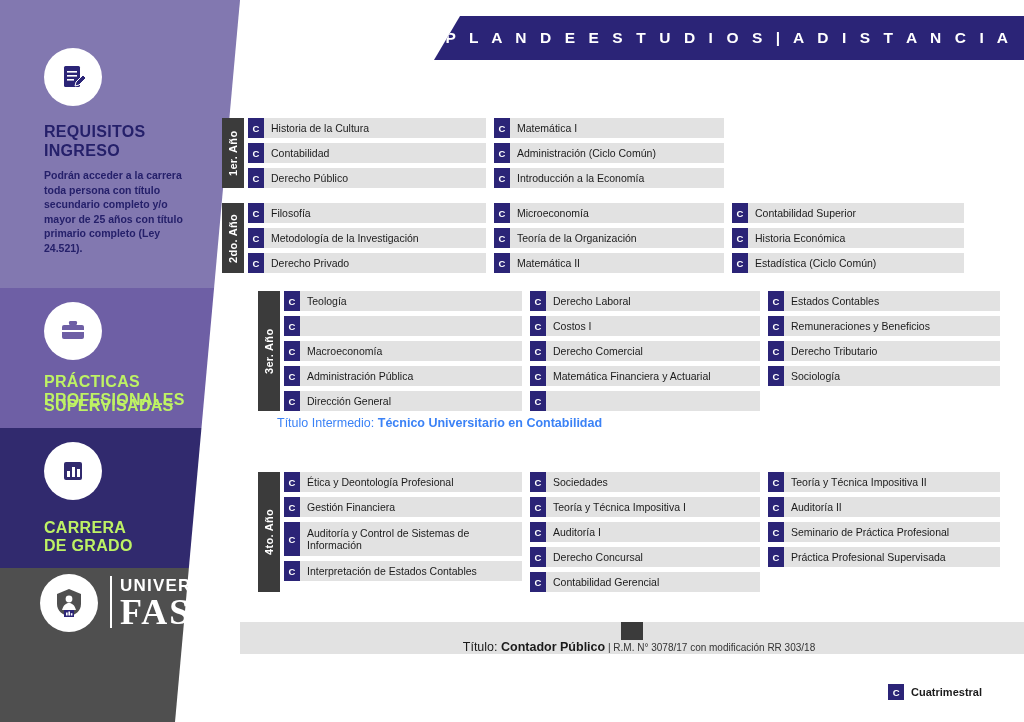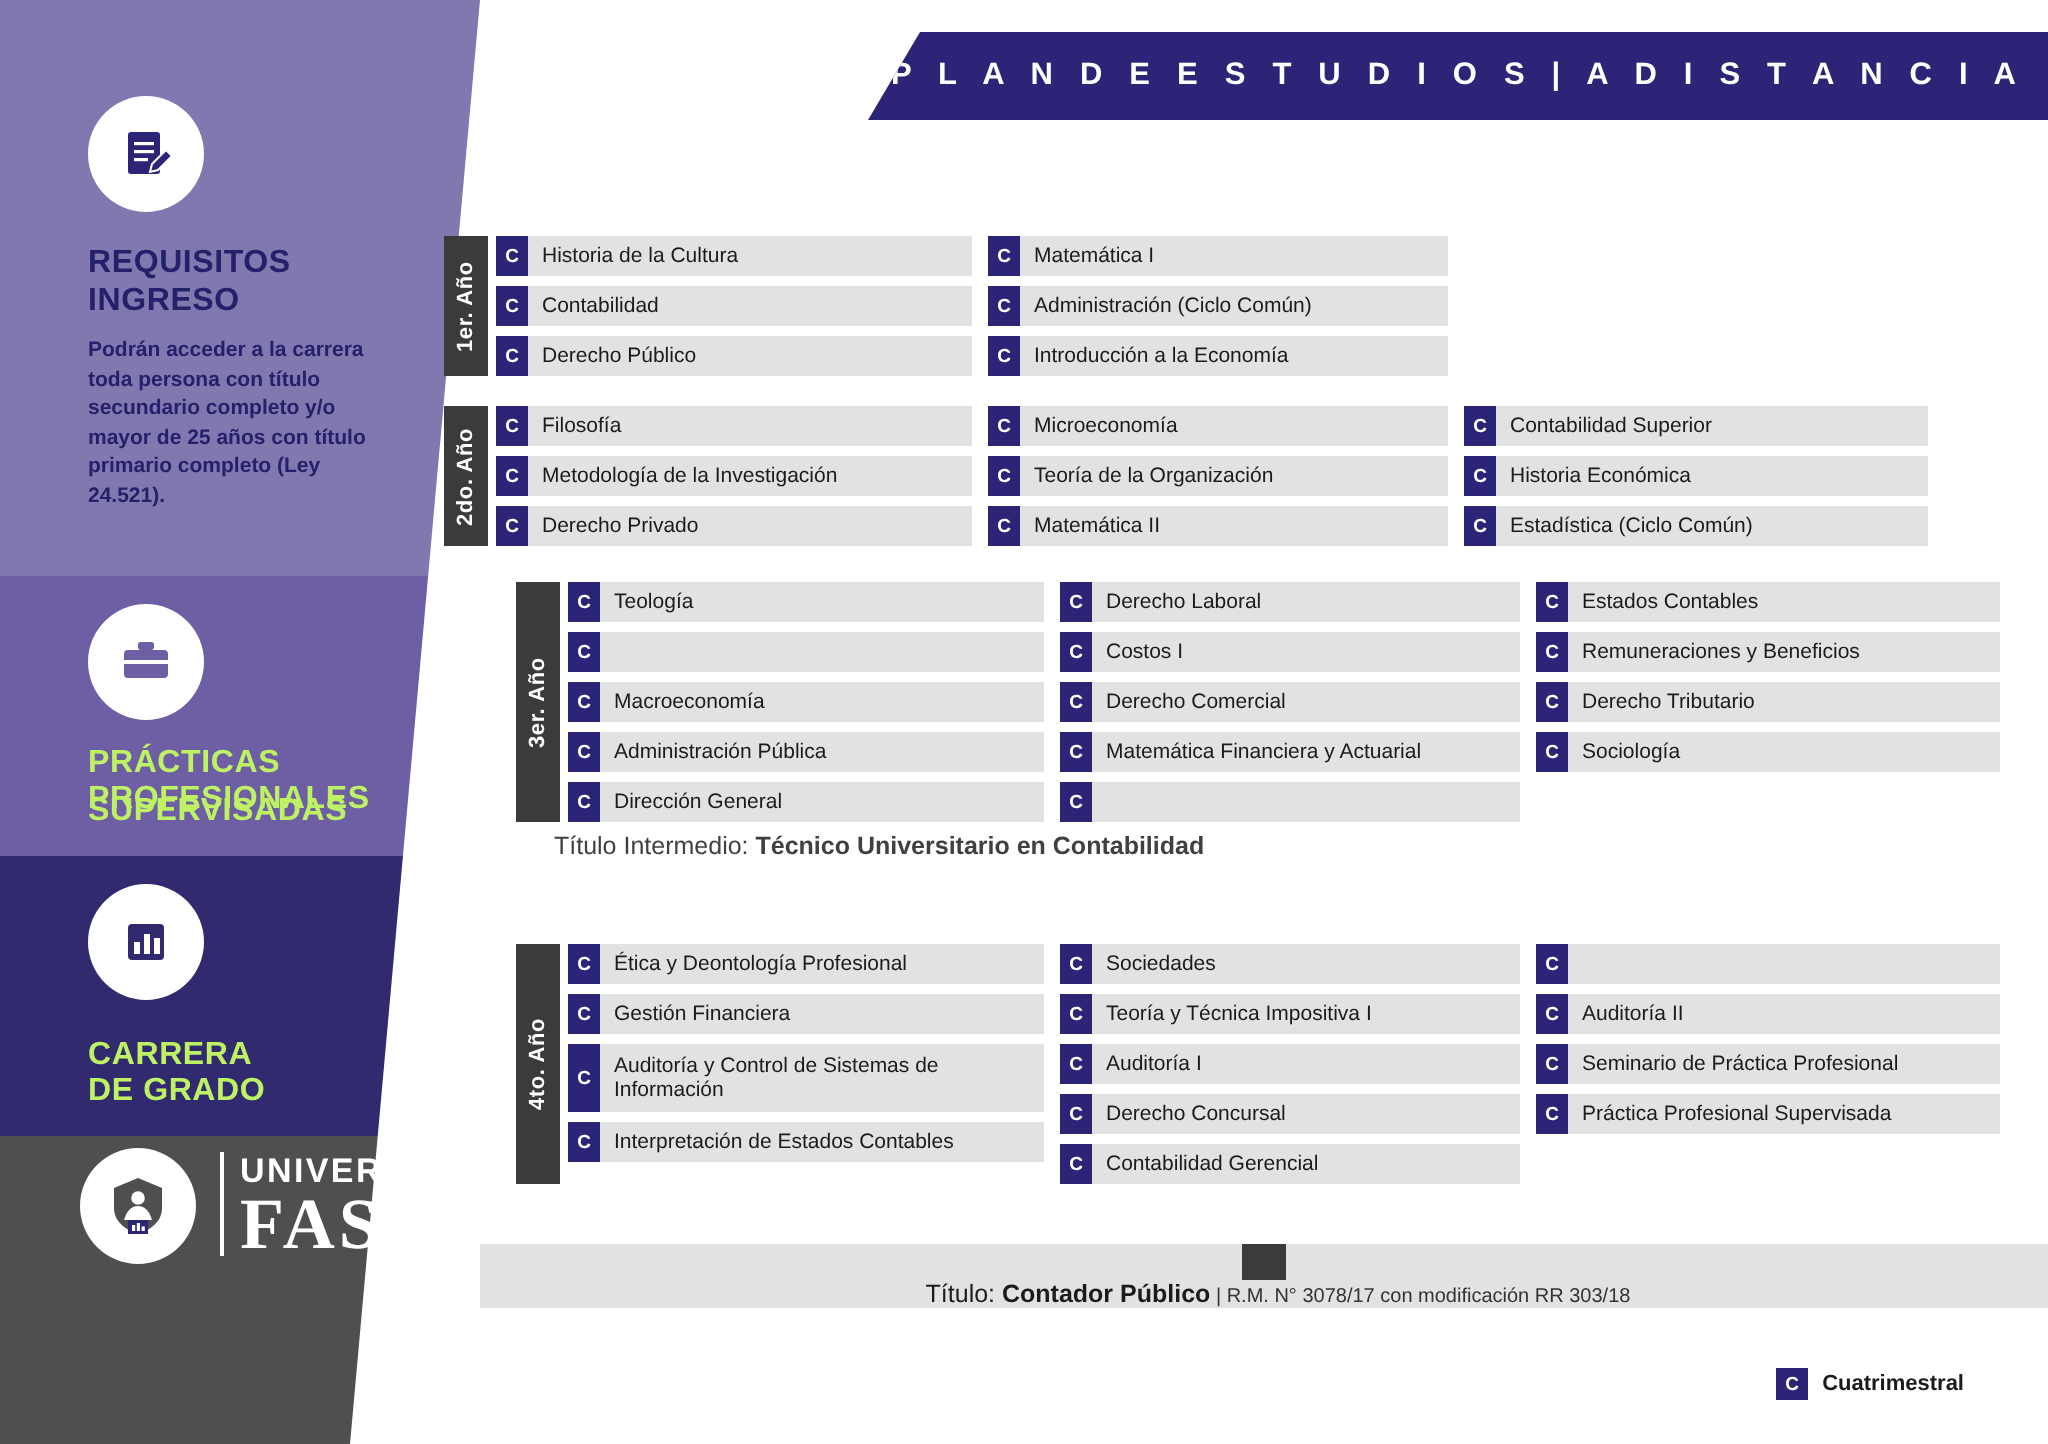--- a/index.html
+++ b/index.html
@@ -112,21 +112,21 @@
   .y3 .c1 .subject { width:238px; }
   .y3 .c2 .subject { width:230px; }
   .y3 .c3 .subject { width:232px; }
 
   .y4 .c1 .subject { width:238px; }
   .y4 .c2 .subject { width:230px; }
   .y4 .c3 .subject { width:232px; }
 
   
   .intermediate {
-    position:absolute; left:277px; top:416px; font-size:12.5px; color:#404040;
+    position:absolute; left:277px; top:416px; font-size:12.5px; color:#3b82f6;
   }
   .intermediate b { font-weight:bold; }
 
   
   .footer-bar {
     position:absolute; left:240px; top:622px; width:784px; height:32px;
     background:#e2e2e2; display:flex; align-items:center;flex-direction:column;
   }
   .footer-tab { width:22px; height:32px; background:#3b3b3b; }
   .footer-text { padding-left:14px; font-size:12.5px; color:#1b1b1b; }
@@ -408,20 +408,21 @@
           <div class="s-label">Derecho Concursal</div>
         </div>
         <div class="subject">
           <div class="c-box">C</div>
           <div class="s-label">Contabilidad Gerencial</div>
         </div>
       </div>
     <div class="col c3">
         <div class="subject">
           <div class="c-box">C</div>
+          <div class="s-label">Teoría y Técnica Impositiva II</div>
         </div>
         <div class="subject">
           <div class="c-box">C</div>
           <div class="s-label">Auditoría II</div>
         </div>
         <div class="subject">
           <div class="c-box">C</div>
           <div class="s-label">Seminario de Práctica Profesional</div>
         </div>
         <div class="subject">

